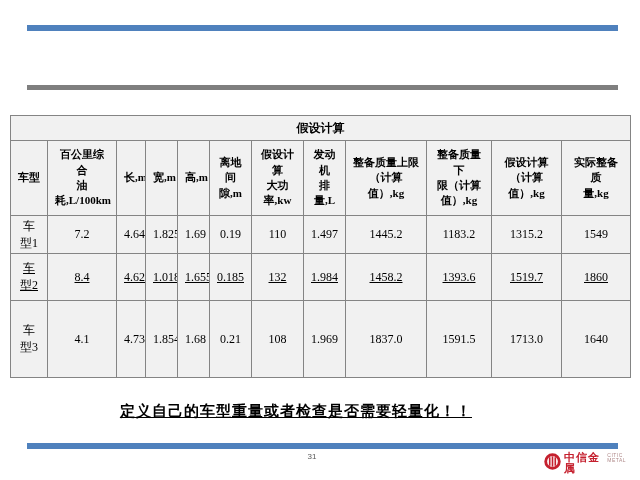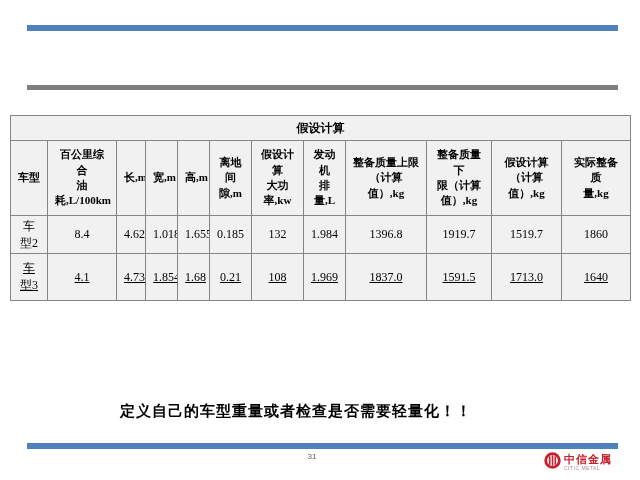--- a/index.html
+++ b/index.html
@@ -30,37 +30,37 @@
     padding:1px 7px;overflow:hidden;
   }
   tr.caption-row th{height:22px;font-size:12px;font-weight:bold;}
   tr.header-row th{
     height:72px;font-size:11px;font-weight:bold;
     white-space:pre-line;line-height:1.4;
   }
   table.spec tbody td{font-size:12px;}
   table.spec tbody tr:nth-child(1){height:38px;}
   table.spec tbody tr:nth-child(2){height:47px;text-decoration:underline;}
-  table.spec tbody tr:nth-child(3){height:54px;font-style:italic;}
+  table.spec tbody tr:nth-child(3){height:77px;}
   .note{
     position:absolute;left:0;top:402px;width:592px;
-    text-align:center;font-size:15px;font-weight:bold;letter-spacing:1px;
+    text-align:center;font-size:15px;font-weight:bold;letter-spacing:1px;text-decoration:underline;
   }
   .footer-bar{
     position:absolute;left:27px;top:443px;width:591px;height:6px;
     background:var(--accent-blue,#4f81bd);
   }
   .page-number{
     position:absolute;left:0;top:452px;width:624px;text-align:center;
     font-size:8px;color:#595959;font-family:"Liberation Sans",sans-serif;
   }
   .logo{
     position:absolute;left:544px;top:452px;display:flex;align-items:center;gap:3px;
   }
-  .logo-text{display:flex;flex-direction:column;line-height:1;}
+  .logo-text{display:flex;flex-direction:row;line-height:1;}
   .logo-cn{
     font-size:11px;font-weight:bold;color:var(--logo-red,#c5202e);
     letter-spacing:1px;
   }
   .logo-en{
     font-size:5px;color:#b08a8a;letter-spacing:0.5px;margin-top:1px;
     font-family:"Liberation Sans",sans-serif;
   }
 </style>
 </head>
@@ -114,30 +114,44 @@
 值）,kg</th>
         <th>假设计算
 （计算
 值）,kg</th>
         <th>实际整备质
 量,kg</th>
       </tr>
     </thead>
     <tbody>
         <tr>
+          <td>车型1</td>
+          <td>7.2</td>
+          <td>4.64</td>
+          <td>1.825</td>
+          <td>1.69</td>
+          <td>0.19</td>
+          <td>110</td>
+          <td>1.497</td>
+          <td>1445.2</td>
+          <td>1183.2</td>
+          <td>1315.2</td>
+          <td>1549</td>
+        </tr>
+        <tr>
           <td>车型2</td>
           <td>8.4</td>
           <td>4.629</td>
           <td>1.018</td>
           <td>1.655</td>
           <td>0.185</td>
           <td>132</td>
           <td>1.984</td>
-          <td>1396.8</td>
-          <td>1919.7</td>
+          <td>1458.2</td>
+          <td>1393.6</td>
           <td>1519.7</td>
           <td>1860</td>
         </tr>
         <tr>
           <td>车型3</td>
           <td>4.1</td>
           <td>4.732</td>
           <td>1.854</td>
           <td>1.68</td>
           <td>0.21</td>

